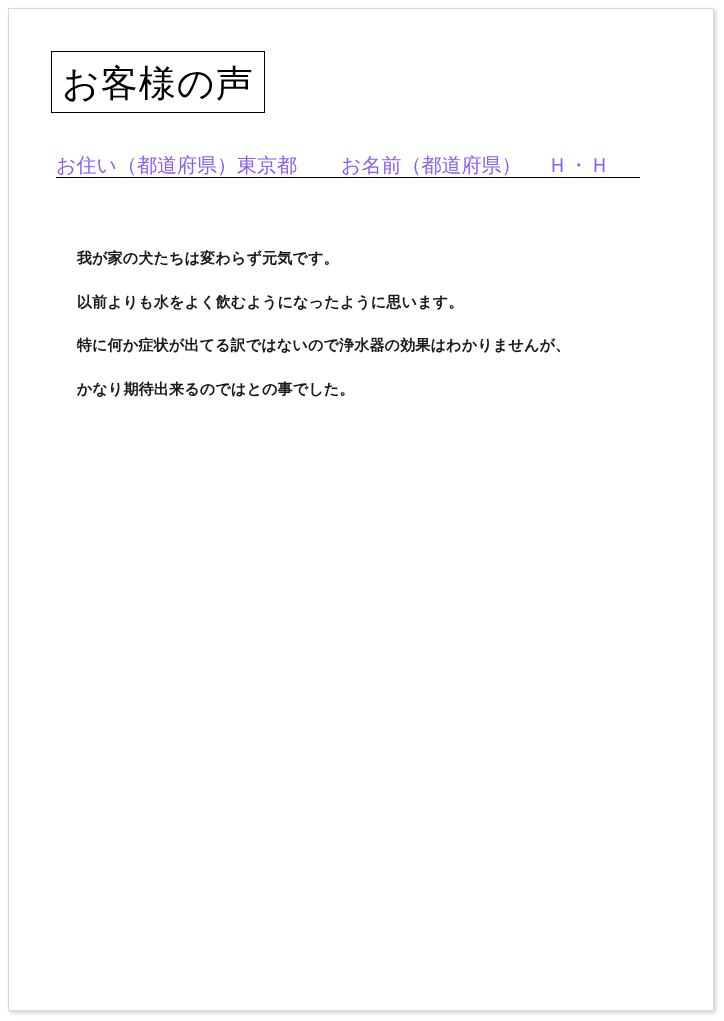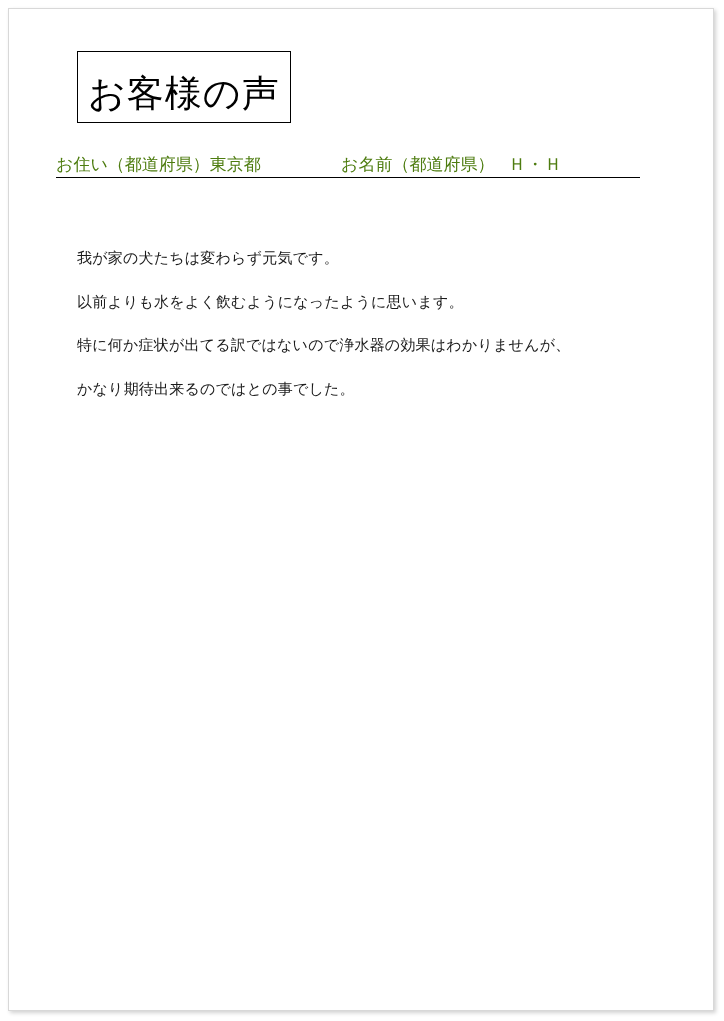--- a/index.html
+++ b/index.html
@@ -23,23 +23,22 @@
     background: #ffffff;
     border: 1px solid #d8d8d8;
     box-sizing: border-box;
     box-shadow: 2px 2px 4px rgba(0,0,0,0.18);
   }
   .title-box {
     position: absolute;
     left: 42px;
     top: 42px;
     border: 1px solid #000000;
-    padding: 20px 10px 6px 10px;
+    padding: 10px 10px 6px 10px;
     box-sizing: border-box;
-    margin-left: 26px;
   }
   .title-text {
     font-family: "Liberation Serif", "DejaVu Serif", serif;
     font-size: 37px;
     line-height: 44px;
     letter-spacing: 1px;
     color: #000000;
     white-space: nowrap;
   }
   .meta-row {
@@ -47,43 +46,44 @@
     left: 47px;
     top: 143px;
     width: 584px;
     height: 26px;
     border-bottom: 1px solid #000000;
     box-sizing: border-box;
   }
   .meta-field {
     position: absolute;
     bottom: 3px;
-    font-size: 17px;
+    font-size: 20px;
     line-height: 18px;
-    color: #4d7c0f;
+    color: #8b5cf6;
     white-space: nowrap;
   }
   .meta-label { display: inline; }
   .meta-value { display: inline; }
   .field-residence { left: 0px; }
   .field-name { left: 285px; }
-  .name-value { margin-left: 14px; letter-spacing: 1px; }
+  .name-value { margin-left: 26px; letter-spacing: 1px; }
 
   .body-text {
     position: absolute;
     left: 68px;
     top: 228px;
     width: 580px;
   }
   .body-line {
     font-size: 15px;
     line-height: 43.5px;
     color: #1a1a1a;
     white-space: nowrap;
     letter-spacing: 0.2px;
+    font-weight: bold;
   }
 </style>
 </head>
 <body>
 
 <div class="page">
 
   <div class="title-box">
     <div class="title-text">お客様の声</div>
   </div>

